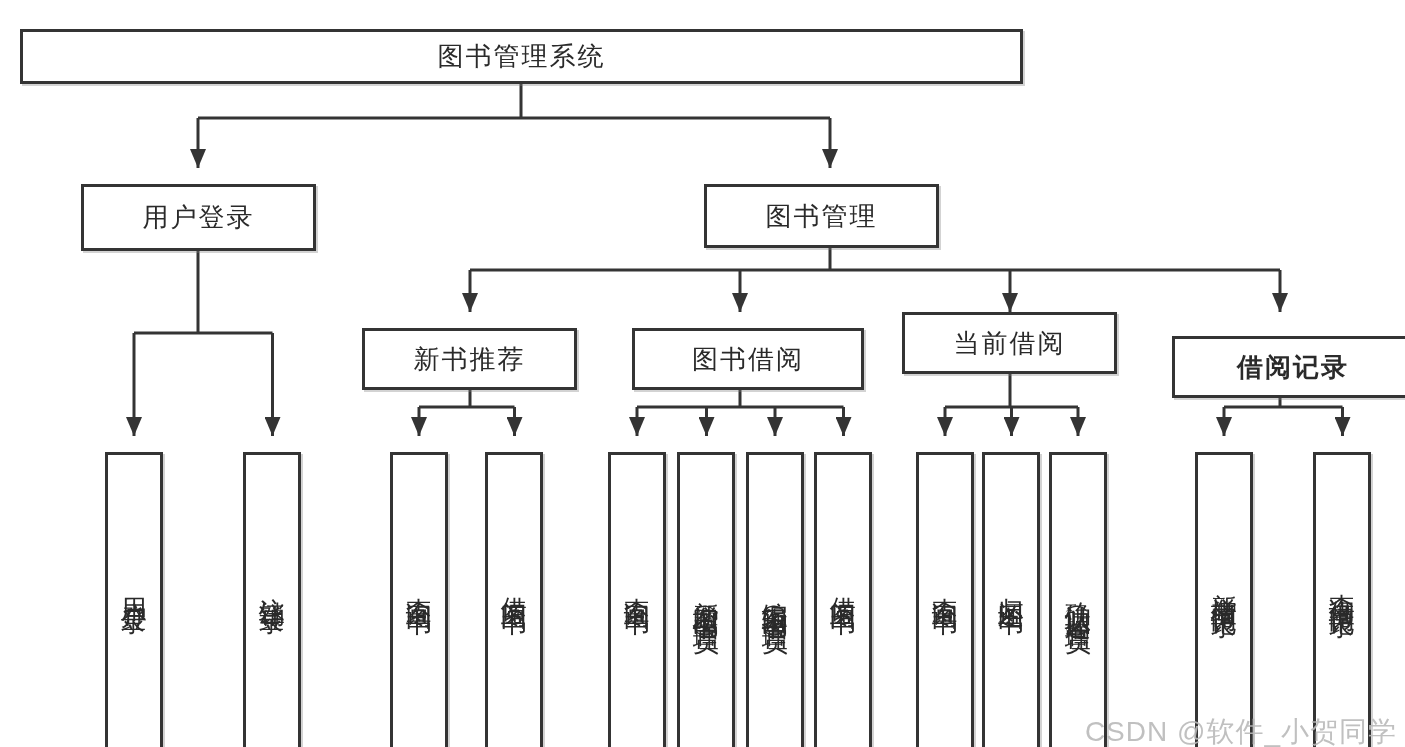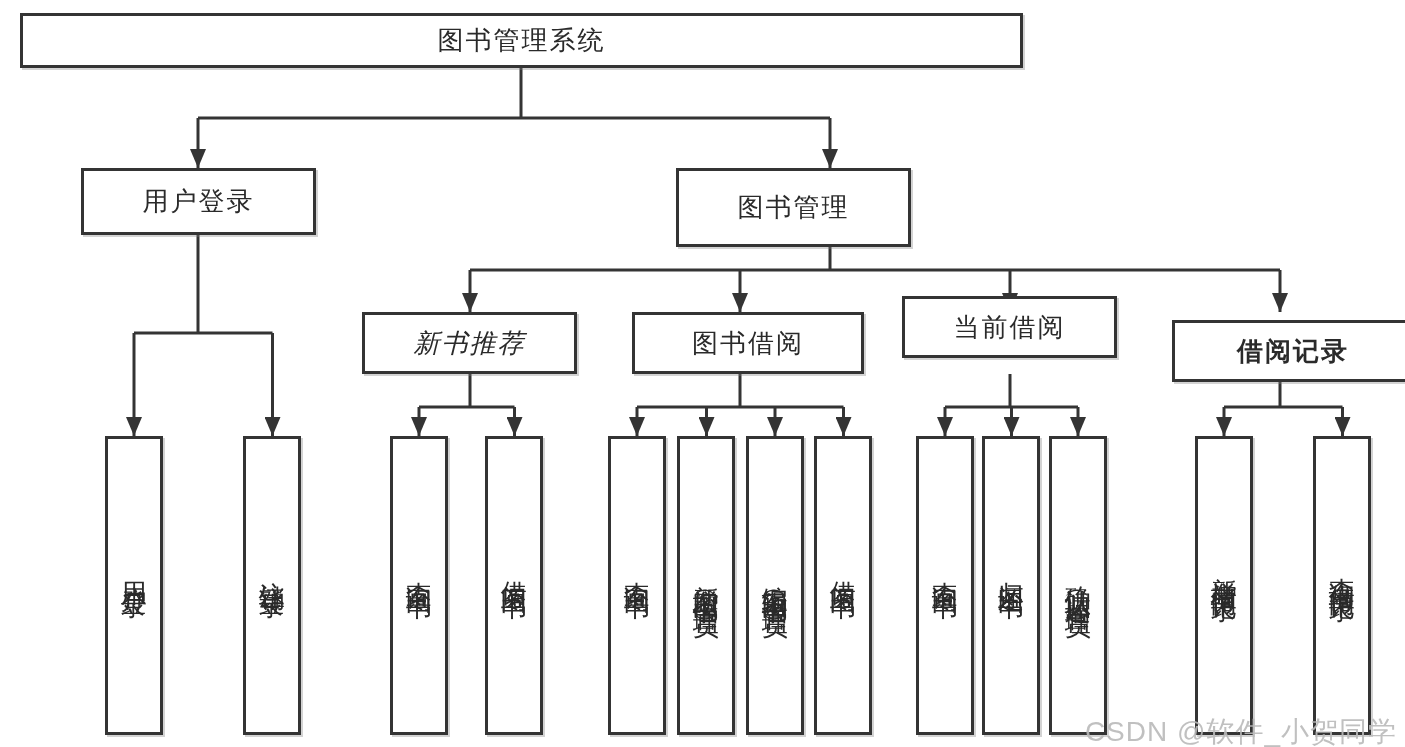--- a/index.html
+++ b/index.html
@@ -27,20 +27,21 @@
     position: absolute;
     box-sizing: border-box;
     border: 3px solid #343434;
     background: #ffffff;
     display: flex;
     align-items: center;
     justify-content: center;
     color: #2a2a2a;
     box-shadow: 2px 2px 0 rgba(130,130,130,0.35);
     z-index: 2;
+    margin-top: 16px;
   }
   .h-label {
     font-size: 26px;
     letter-spacing: 2px;
     white-space: nowrap;
   }
   .leaf {
     padding-bottom: 34px;
   }
   .v-label {
@@ -110,25 +111,25 @@
     </g>
   </svg>
 
   <div class="box" style="left:20px; top:13px; width:1003px; height:55px;">
     <span class="h-label">图书管理系统</span>
   </div>
 
   <div class="box" style="left:81px; top:168px; width:235px; height:67px;">
     <span class="h-label">用户登录</span>
   </div>
-  <div class="box" style="left:676px; top:168px; width:235px; height:79px;">
+  <div class="box" style="left:704px; top:168px; width:235px; height:64px;">
     <span class="h-label">图书管理</span>
   </div>
 
-  <div class="box" style="left:362px; top:312px; width:215px; height:62px;font-style:italic;">
+  <div class="box" style="left:362px; top:312px; width:215px; height:62px;">
     <span class="h-label">新书推荐</span>
   </div>
   <div class="box" style="left:632px; top:312px; width:232px; height:62px;">
     <span class="h-label">图书借阅</span>
   </div>
   <div class="box" style="left:902px; top:296px; width:215px; height:62px;text-align:center;">
     <span class="h-label">当前借阅</span>
   </div>
   <div class="box" style="left:1172px; top:320px; width:242px; height:62px;font-weight:bold;">
     <span class="h-label">借阅记录</span>

